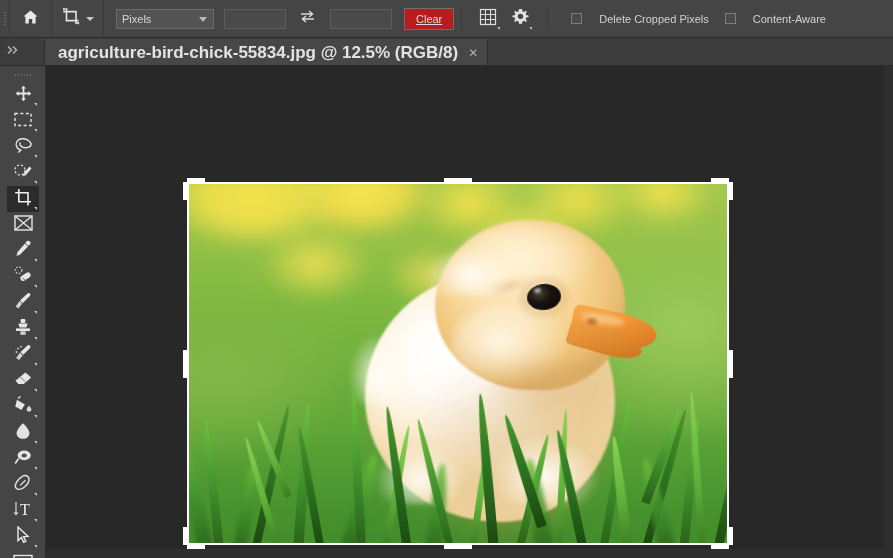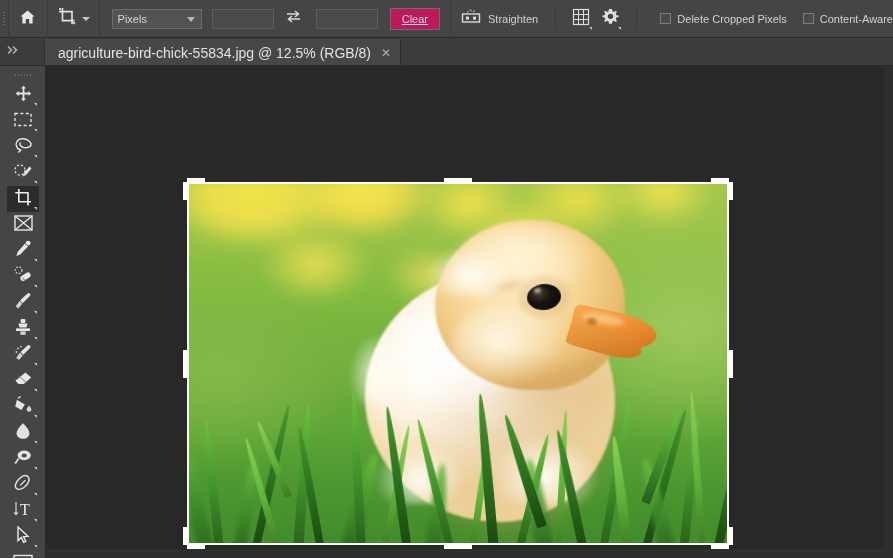--- a/index.html
+++ b/index.html
@@ -62,41 +62,41 @@
     background: #4a4a4a; border: 1px solid #5e5e5e;
     color: #d6d6d6; font-size: 11px; padding: 0 4px;
     outline: none;
   }
   .swap-btn {
     width: 26px; height: 24px; margin-left: 8px;
     display:flex;align-items:center;justify-content:center;
   }
   .clear-btn {
     margin-left: 12px; height: 22px; padding: 0 11px;
-    background: #be185d; border: 1px solid #6e6e6e;
+    background: #b91c1c; border: 1px solid #6e6e6e;
     color: #dcdcdc; font-size: 11px;
     display:flex;align-items:center;text-decoration:underline;
   }
   .straighten-grp {
     display:flex; align-items:center; gap:7px; height:38px;
     padding: 0 10px; margin-left: 10px;
     border-left: 1px solid #3a3a3a;
   }
   .straighten-label { color:#d2d2d2; font-size:11px; }
   .icon-btn {
     width: 26px; height: 26px; display:flex;align-items:center;justify-content:center;
     position:relative; margin-left: 6px;
   }
   .icon-btn .mini-caret {
     position:absolute; right:1px; bottom:2px;
     width:0;height:0;border-left:3px solid transparent;
     border-top:3px solid #bdbdbd;
   }
   .cb-grp {
-    display:flex; align-items:center; gap:6px; margin-left: 16px;
+    display:flex; align-items:center; gap:17px; margin-left: 16px;
   }
   .cbox {
     width:11px;height:11px;background:#4a4a4a;border:1px solid #7d7d7d;
   }
   .cb-label { color:#d2d2d2; font-size:11px; white-space:nowrap; }
 
   
   .tab-bar {
     position:absolute; left:0; top:38px; width:893px; height:28px;
     background: #3c3c3c;
@@ -108,21 +108,21 @@
     color:#9a9a9a; font-size:10px; letter-spacing:-1px;
   }
   .doc-tab {
     height: 26px; background:#474747;
     border-left:1px solid #2d2d2d; border-right:1px solid #2d2d2d;
     border-top: 2px solid #474747;
     display:flex; align-items:center; gap:10px;
     padding: 0 9px 0 13px;
   }
   .doc-tab-title {
-    color:#e3e3e3; font-size:14px; font-weight:normal; white-space:nowrap;
+    color:#e3e3e3; font-size:17px; font-weight:bold; white-space:nowrap;
   }
   .tab-close { color:#b0b0b0; font-size:12px; line-height:1; }
 
   
   .toolbar {
     position:absolute; left:0; top:66px; width:46px; height:492px;
     background:#454545;
     border-right:1px solid #2b2b2b;
     padding-top: 2px;
   }
@@ -355,31 +355,20 @@
           <path d="M2 5 L13 5 M10 2 L13.5 5 L10 8" fill="none" stroke="#d8d8d8" stroke-width="1.5"></path>
           <path d="M15 10 L4 10 M7 7 L3.5 10 L7 13" fill="none" stroke="#d8d8d8" stroke-width="1.5"></path>
         </svg>
       </span>
     </div>
 
     <input class="num-field" type="text" value="" style="">
 
     <div class="clear-btn">Clear</div>
 
-    <div class="straighten-grp">
-      <span>
-        <svg width="20" height="16" viewBox="0 0 20 16">
-          <rect x="1.5" y="5" width="17" height="8" fill="none" stroke="#dcdcdc" stroke-width="1.4"></rect>
-          <rect x="5" y="7.6" width="3" height="3" fill="#dcdcdc"></rect>
-          <rect x="12" y="7.6" width="3" height="3" fill="#dcdcdc"></rect>
-          <path d="M6 3.4 L9 1 L12.4 2.6 L15 1.2" fill="none" stroke="#bdbdbd" stroke-width="1.1" stroke-dasharray="2 1.6"></path>
-        </svg>
-      </span>
-      <span class="straighten-label">Straighten</span>
-    </div>
 
     <div class="opt-sep"></div>
 
     <div class="icon-btn">
       <span>
         <svg width="18" height="18" viewBox="0 0 18 18">
           <rect x="1.5" y="1.5" width="15" height="15" fill="none" stroke="#dedede" stroke-width="1.2"></rect>
           <path d="M6.5 1.5 V16.5 M11.5 1.5 V16.5 M1.5 6.5 H16.5 M1.5 11.5 H16.5" stroke="#dedede" stroke-width="1" fill="none"></path>
         </svg>
       </span>

